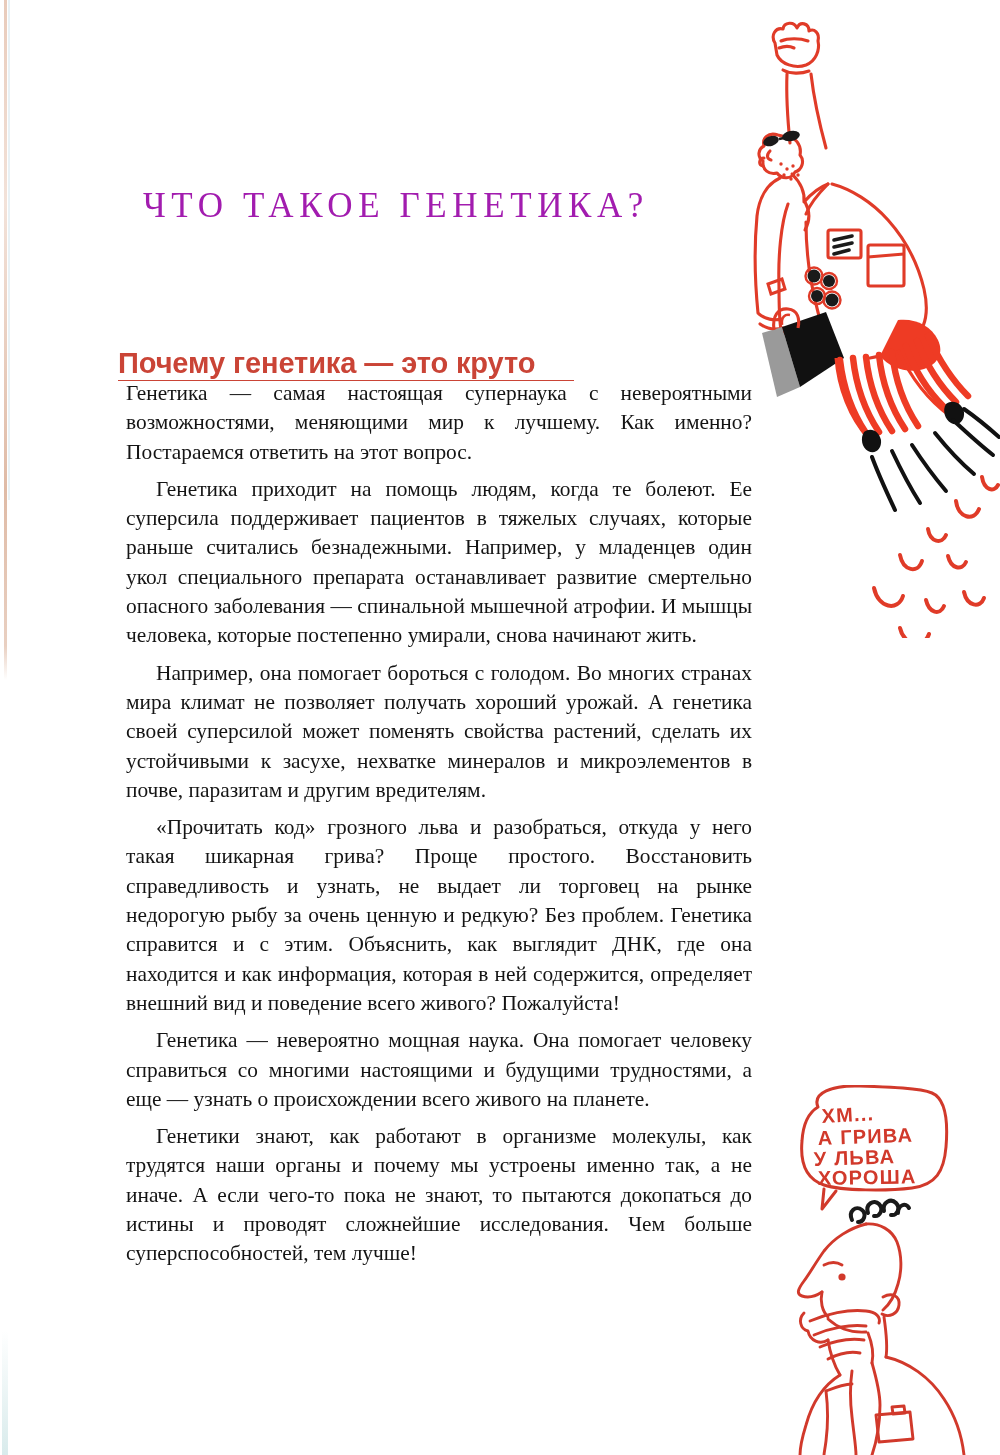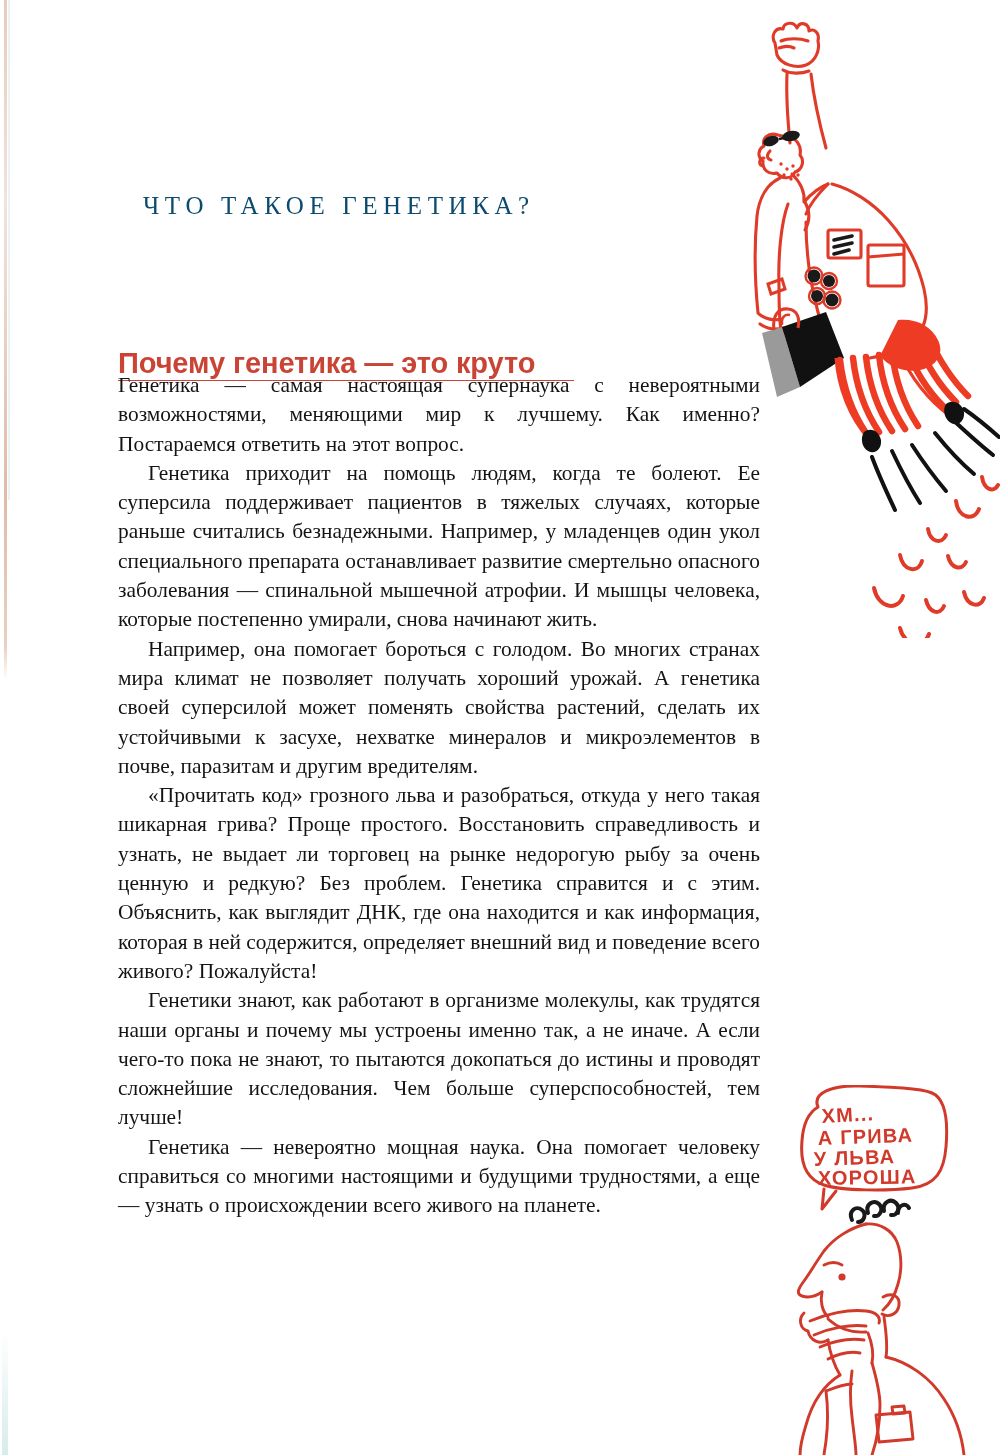--- a/index.html
+++ b/index.html
@@ -42,25 +42,25 @@
     width: 6px; height: 125px;
     background: linear-gradient(to bottom, rgba(180,215,215,0.0), rgba(170,210,212,0.45));
   }
 
   
   .chapter-title {
     position: absolute;
     left: 143px;
     top: 139px;
     width: 620px;
-    font-size: 25px;
+    font-size: 35px;
     line-height: 46px;
     letter-spacing: 5.6px;
     font-weight: 400;
-    color: #0c4a6e;
+    color: #a21caf;
     white-space: nowrap;
     margin-top: 44px;
   }
 
   
   .section-heading {
     position: absolute;
     left: 118px;
     top: 322px;
     width: 456px;
@@ -74,21 +74,21 @@
   }
 
   
   .body-col {
     position: absolute;
     left: 118px;
     top: 371px;
     width: 642px;
   }
   .body-col p {
-    margin: 0;
+    margin: 8px;
     font-size: 21.4px;
     line-height: 29.3px;
     text-align: justify;
     text-indent: 30px;
     hyphens: auto;
     -webkit-hyphens: auto;
   }
   .body-col p.first {
     text-indent: 0;
   }
@@ -123,22 +123,22 @@
 
   <h1 class="chapter-title">ЧТО ТАКОЕ ГЕНЕТИКА?</h1>
 
   <h2 class="section-heading">Почему генетика — это круто</h2>
 
   <div class="body-col">
     <p class="first">Генетика — самая настоящая супернаука с невероятными возможностями, меняющими мир к лучшему. Как именно? Постараемся ответить на этот вопрос.</p>
     <p>Генетика приходит на помощь людям, когда те болеют. Ее суперсила поддерживает пациентов в тяжелых случаях, которые раньше считались безнадежными. Например, у младенцев один укол специального препарата останавливает развитие смертельно опасного заболевания — спинальной мышечной атрофии. И мышцы человека, которые постепенно умирали, снова начинают жить.</p>
     <p>Например, она помогает бороться с голодом. Во многих странах мира климат не позволяет получать хороший урожай. А генетика своей суперсилой может поменять свойства растений, сделать их устойчивыми к засухе, нехватке минералов и микроэлементов в почве, паразитам и другим вредителям.</p>
     <p>«Прочитать код» грозного льва и разобраться, откуда у него такая шикарная грива? Проще простого. Восстановить справедливость и узнать, не выдает ли торговец на рынке недорогую рыбу за очень ценную и редкую? Без проблем. Генетика справится и с этим. Объяснить, как выглядит ДНК, где она находится и как информация, которая в ней содержится, определяет внешний вид и поведение всего живого? Пожалуйста!</p>
+    <p>Генетика — невероятно мощная наука. Она помогает человеку справиться со многими настоящими и будущими трудностями, а еще — узнать о происхождении всего живого на планете.</p>
     <p>Генетики знают, как работают в организме молекулы, как трудятся наши органы и почему мы устроены именно так, а не иначе. А если чего-то пока не знают, то пытаются докопаться до истины и проводят сложнейшие исследования. Чем больше суперспособностей, тем лучше!</p>
-    <p>Генетика — невероятно мощная наука. Она помогает человеку справиться со многими настоящими и будущими трудностями, а еще — узнать о происхождении всего живого на планете.</p>
   </div>
 
   <div class="illo-flying">
     <svg width="252" height="630" viewBox="0 0 252 630" fill="none" xmlns="http://www.w3.org/2000/svg">
       <g stroke="#E03B28" stroke-width="3.1" stroke-linecap="round" stroke-linejoin="round" fill="none">
 
         <path d="M27 35 C22 27, 28 19, 35 21 C36 14, 46 13, 49 20
                  C52 13, 61 15, 61 23 C66 20, 72 25, 70 33
                  C72 42, 68 53, 58 57 C47 61, 33 56, 29 47 Z"></path>
 

